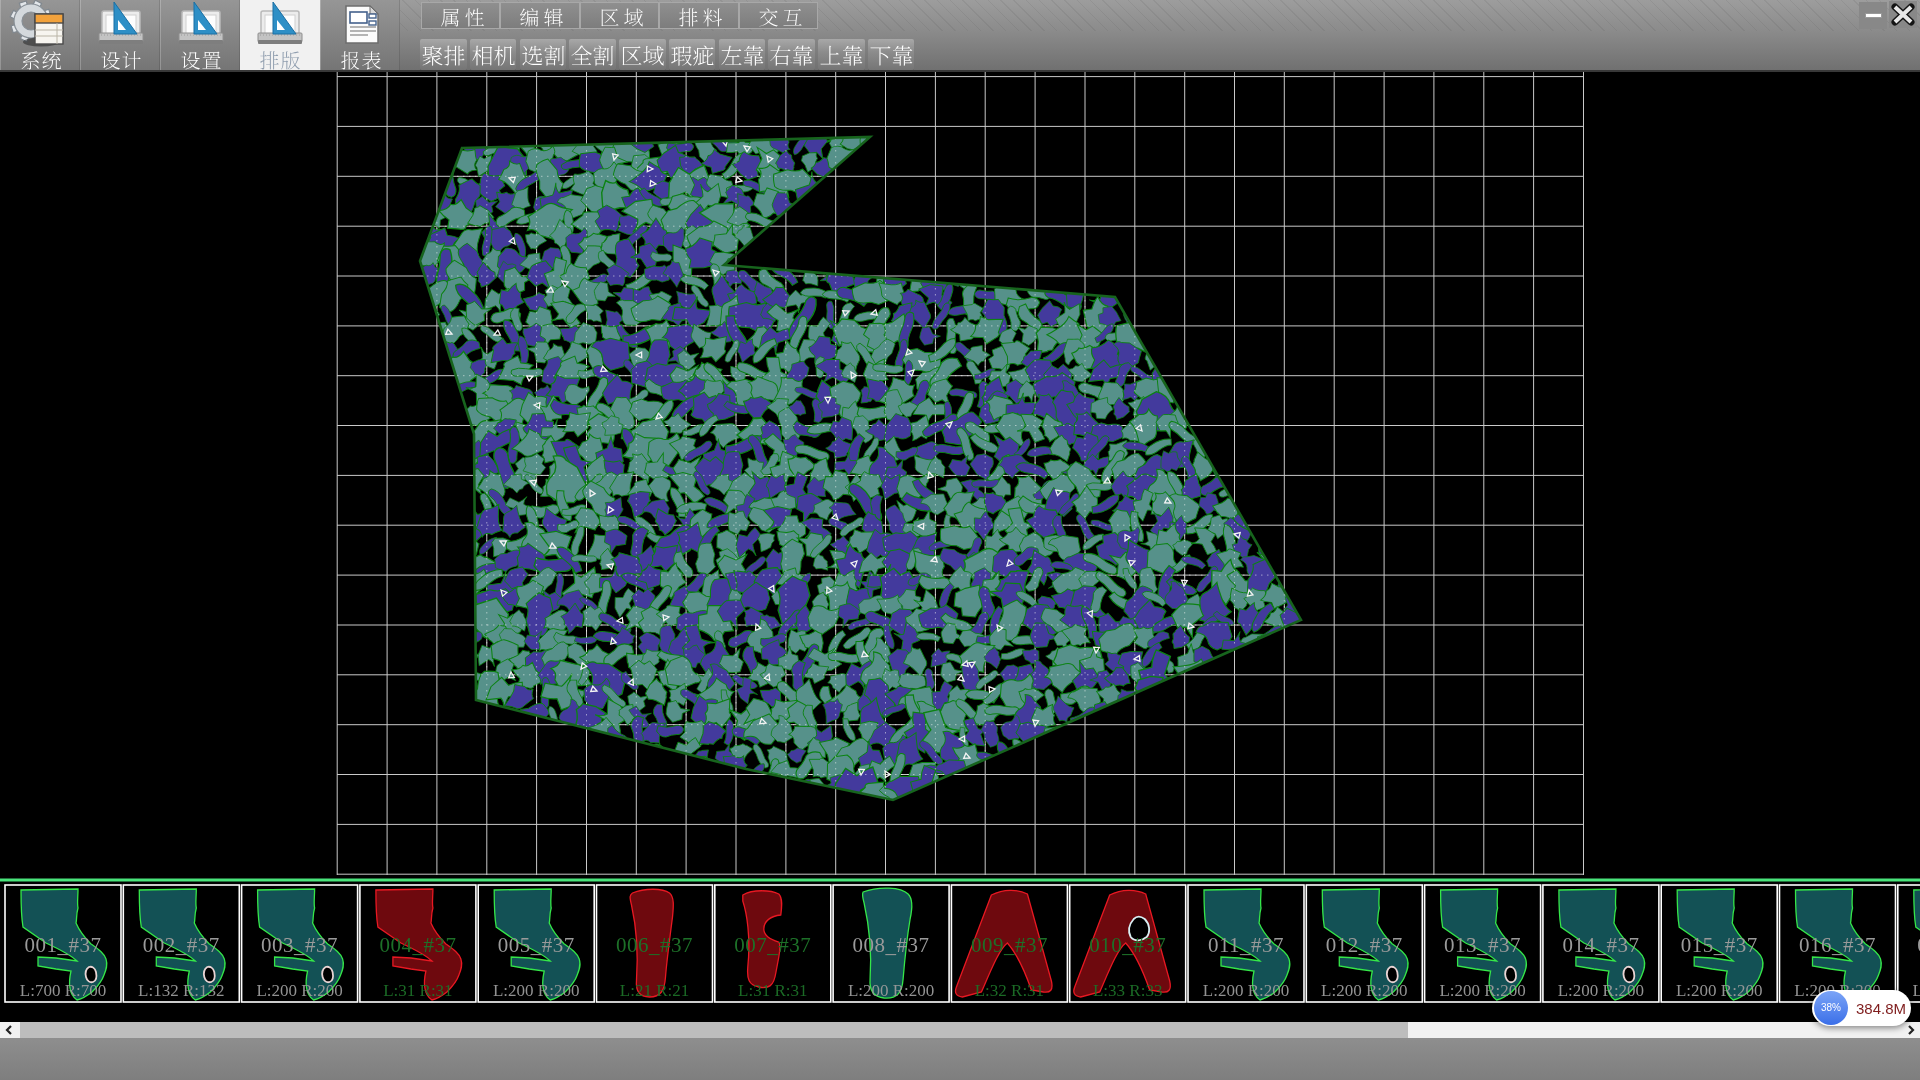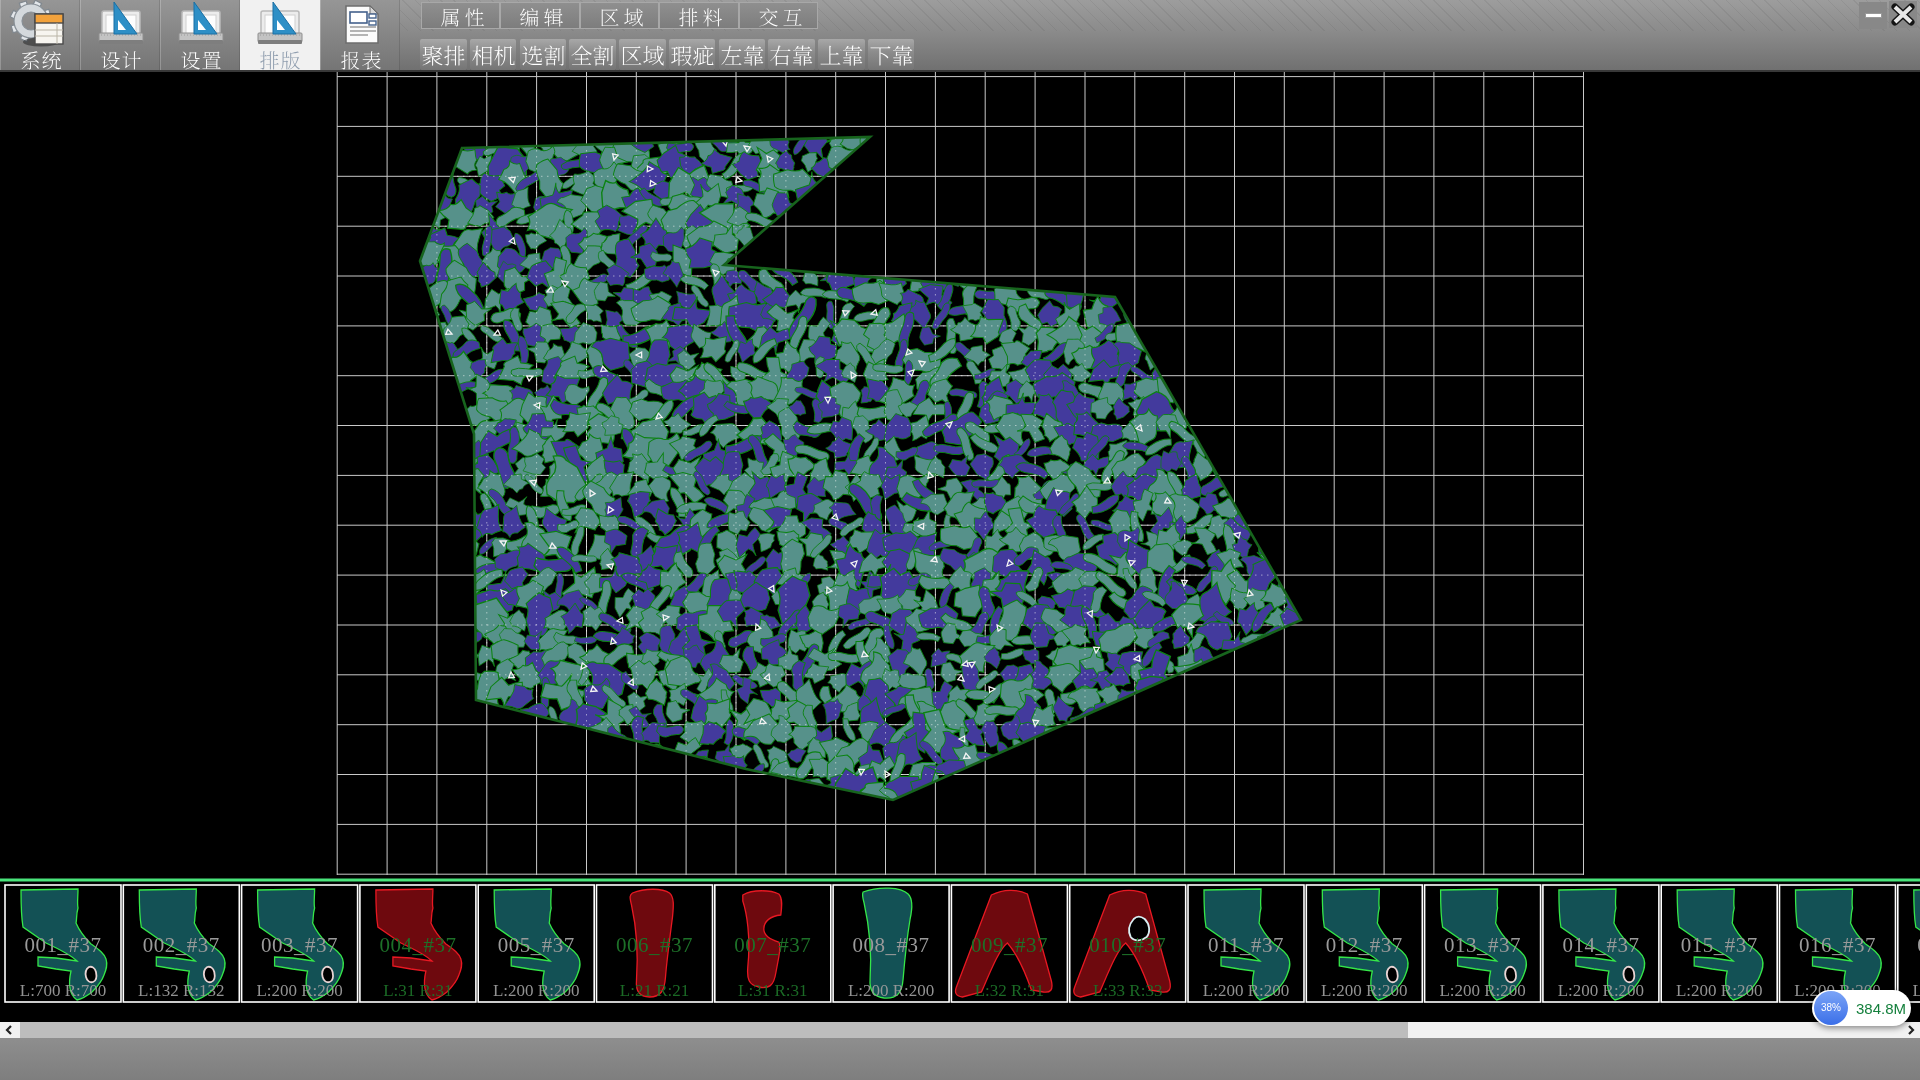--- a/index.html
+++ b/index.html
@@ -17,21 +17,21 @@
 .m1 { position:absolute; top:2px; width:79.4px; height:27px; background:linear-gradient(#8f8f8f,#7d7d7d);
   border:1px solid #a8a8a8; }
 .m2 { position:absolute; top:39px; width:46.5px; height:31px; background:linear-gradient(#a8a8a8,#8c8c8c 42%,#757575); border-radius:2px;
   box-shadow:0 1px 0 #595959; }
 .winbtn { position:absolute; width:28px; height:27px; background:#888; }
 #tbline { position:absolute; left:0; top:70px; width:1920px; height:2px; background:#383838; }
 .badge { position:absolute; left:1812px; top:982px; width:99px; height:36px; background:#fff; border-radius:18px;
   box-shadow:0 2px 6px rgba(0,0,0,0.45); z-index:5;margin-top:8px; }
 .bcirc { position:absolute; left:2px; top:1px; width:34px; height:34px; border-radius:17px;
   background:linear-gradient(#7ba4f7,#3b6fe8); color:#fff; font:10px/34px "Liberation Sans"; text-align:center; }
-.badge span { position:absolute; left:44px; top:10px; font:15px "Liberation Sans"; color:#15803d; }
+.badge span { position:absolute; left:44px; top:10px; font:15px "Liberation Sans"; color:#7f1d1d; }
 #sbar { position:absolute; left:0; top:1022px; width:1920px; height:16px; background:#f1f1f1; }
 #sthumb { position:absolute; left:20px; top:0; width:1388px; height:16px; background:#bdbdbd; }
 .sarrow { position:absolute; top:0; width:19px; height:16px; background:#f1f1f1; color:#333; font:9px/16px "Liberation Sans"; color:#222; text-align:center; }
 #bottomband { position:absolute; left:0; top:1038px; width:1920px; height:42px; background:linear-gradient(#8e8e8e,#7e7e7e); }
 </style></head>
 <body>
 <div id="page">
 <svg class="cv" width="1920" height="1080" viewBox="0 0 1920 1080">
 <defs>
         <path id="q0" d="M17,3 L8,13 L1,9 Q-1,11 -5,14 L-15,5 L-13,-6 L-7,-20 L0,-15 Q8,-18 13,-15 Q11,-7 17,3 Z" stroke="#0c8312" stroke-width="1.1"></path>

